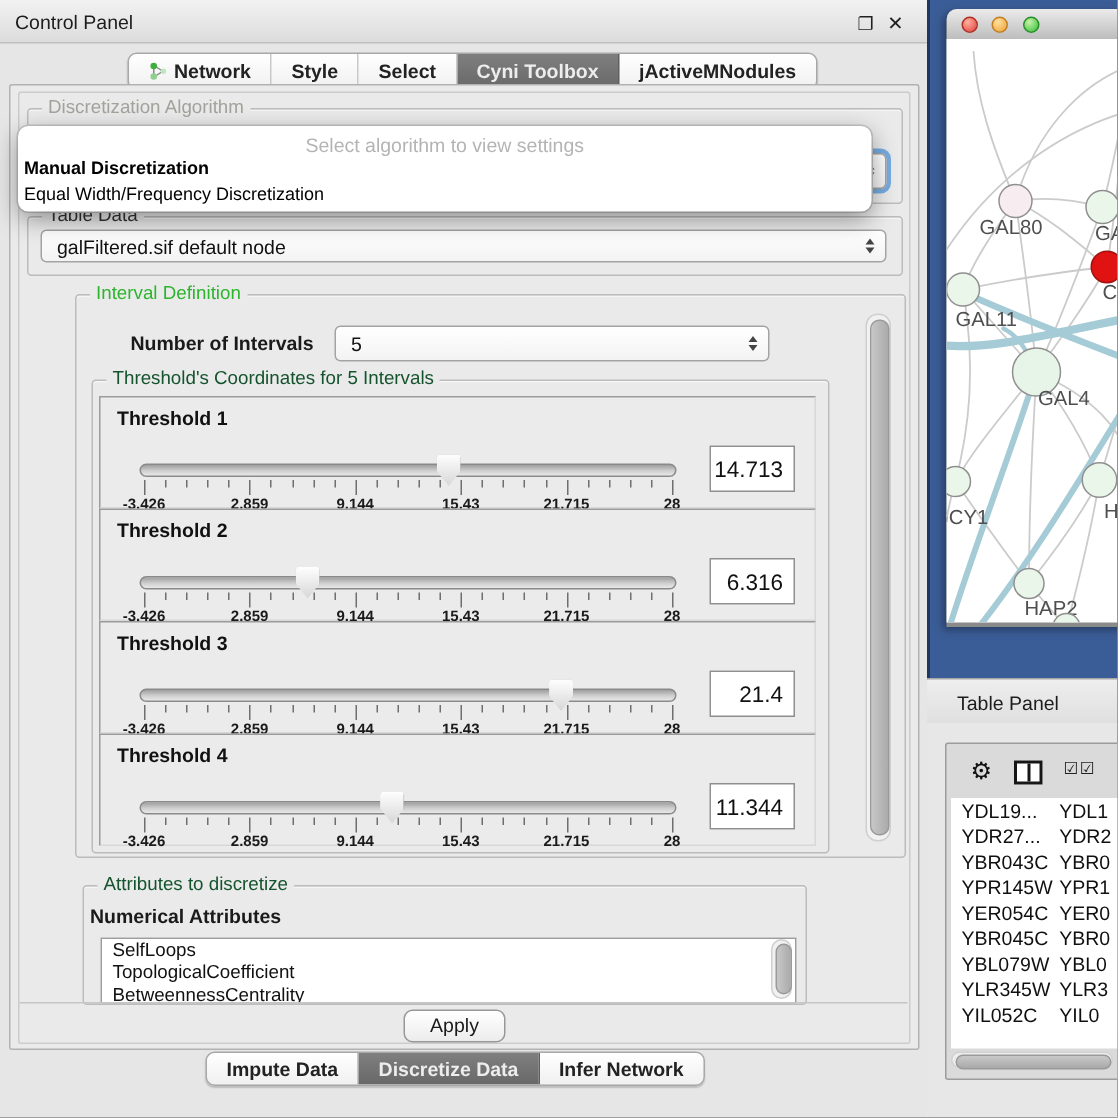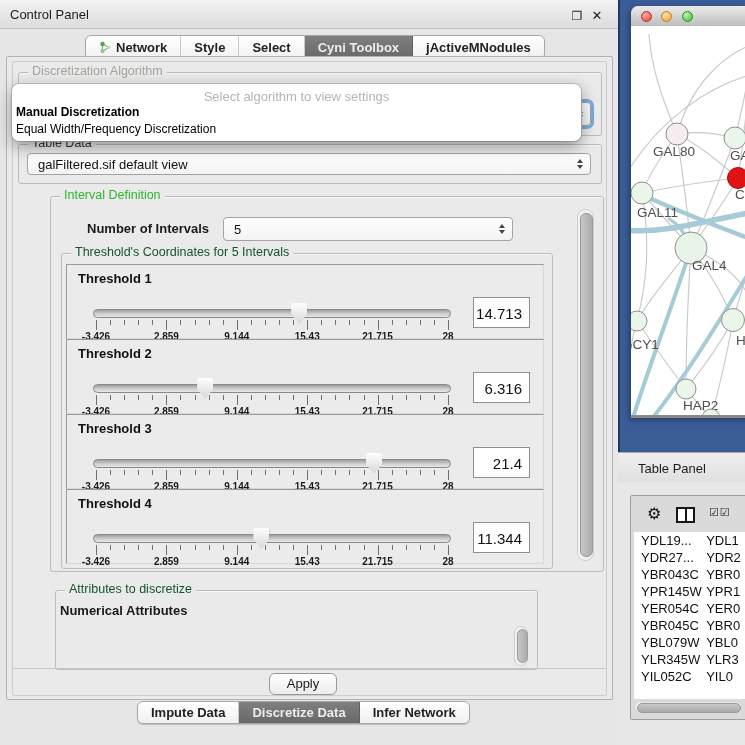--- a/index.html
+++ b/index.html
@@ -173,21 +173,21 @@
         <span class="spin">
             <i class="arr-up"></i>
             <i class="arr-dn"></i>
           </span>
       </div>
     </div>
 
     <div class="abs group" style="left:18px;top:144px;width:582px;height:38px;">
       <span class="group-title t-dark">Table Data</span>
       <div class="combo" style="left:8px;top:8px;width:564px;height:22px;box-sizing:border-box;">
-        <span>galFiltered.sif default view</span>
+        <span>galFiltered.sif default node</span>
         <span class="spin">
             <i class="arr-up"></i>
             <i class="arr-dn"></i>
           </span>
       </div>
     </div>
 
     <div class="abs group" style="left:50px;top:196px;width:552px;height:374px;background:#eaeaea;">
       <span class="group-title t-green">Interval Definition</span>
 
@@ -385,20 +385,25 @@
       </div>
 
       <div class="abs vsb-track" style="left:526px;top:12px;width:17px;height:352px;box-sizing:border-box;">
         <div class="vsb-thumb" style="top:3px;height:342px;"></div>
       </div>
     </div>
 
     <div class="abs group" style="left:55px;top:590px;width:481px;height:78px;">
       <span class="group-title t-blue">Attributes to discretize</span>
       <div class="abs" style="left:4px;top:12px;font-weight:bold;font-size:13px;">Numerical Attributes</div>
+      <div class="abs attr-list" style="left:11px;top:34px;width:462px;height:42px;" id="attrList">
+          <div class="attr-item">SelfLoops</div>
+          <div class="attr-item">TopologicalCoefficient</div>
+          <div class="attr-item">BetweennessCentrality</div>
+        </div>
       <div class="abs vsb-track" style="left:458px;top:35px;width:14px;height:40px;box-sizing:border-box;">
         <div class="vsb-thumb" style="top:2px;height:32px;width:9px;"></div>
       </div>
     </div>
 
     <div class="abs" style="left:13px;top:668px;width:592px;border-top:1px solid #c6c6c6;"></div>
     <div class="abs btn" style="left:269px;top:673px;width:66px;height:20px;line-height:20px;">Apply</div>
 
     <div class="abs segbar tabs-bottom" id="tabsBottom">
         <div class="seg">

